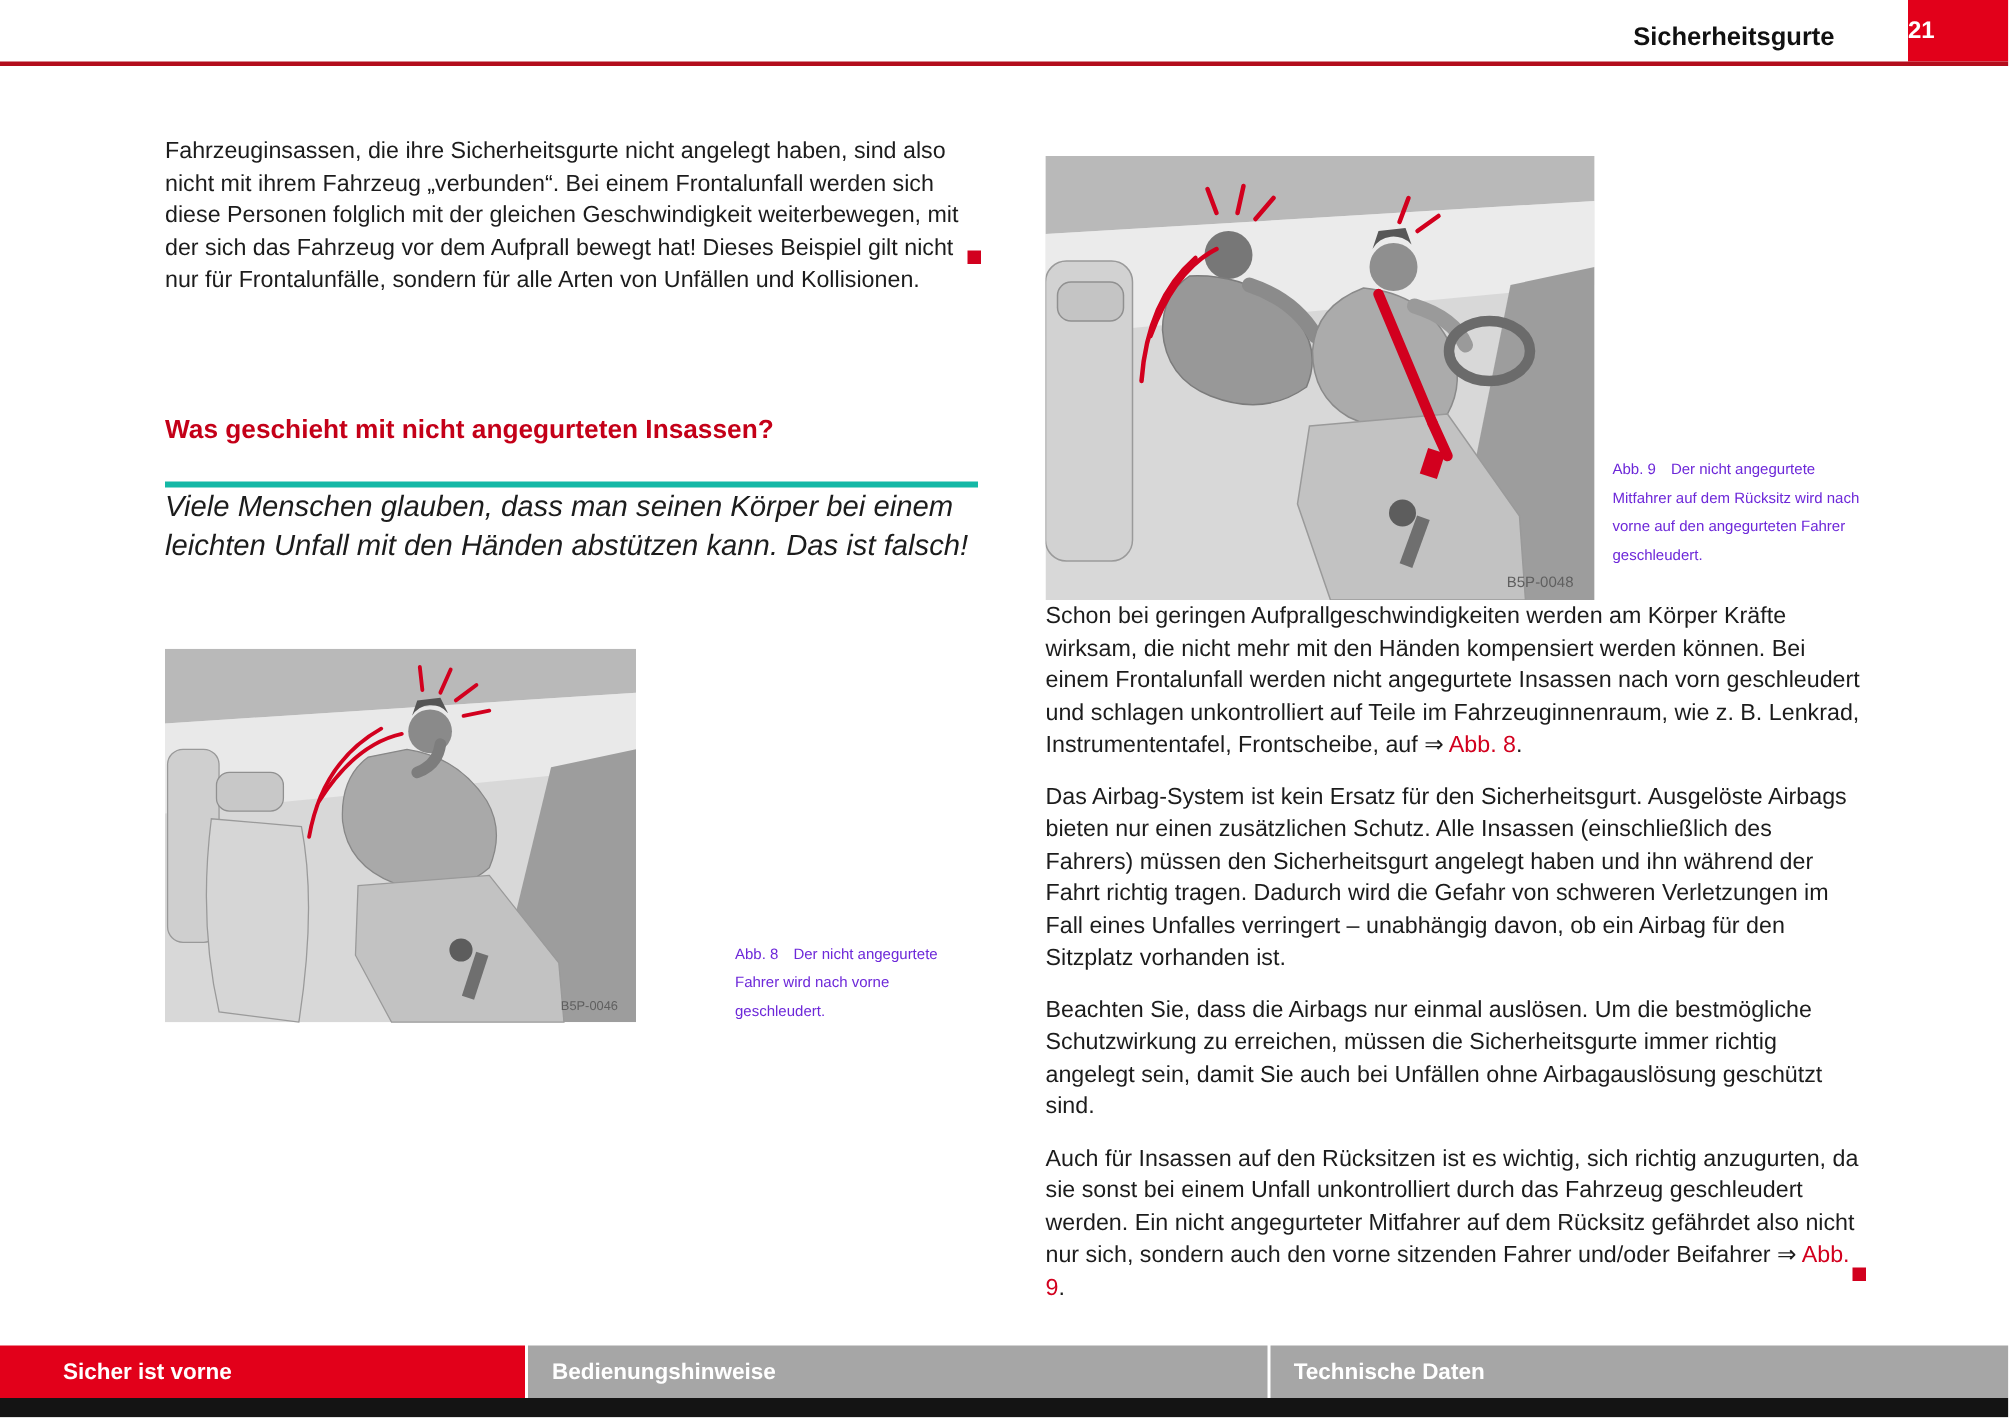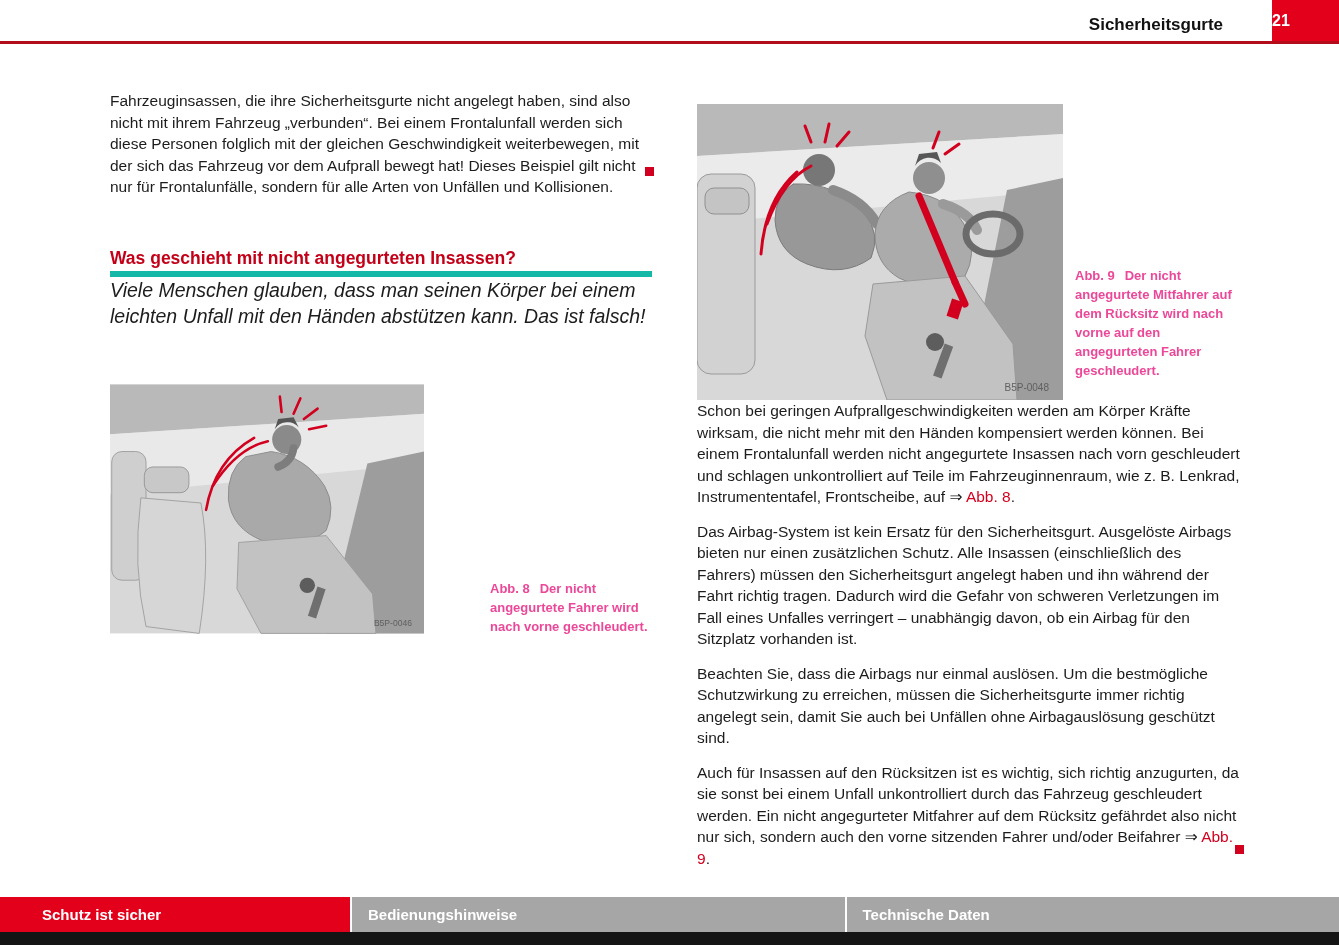--- a/index.html
+++ b/index.html
@@ -57,50 +57,50 @@
   .end-marker {
     position: absolute;
     right: -2px;
     bottom: 22px;
     width: 9px;
     height: 9px;
     background: #d2001e;
   }
 
   .section-heading {
-    margin-top: 50px;
+    margin-top: 78px;
     font-size: 17.5px;
     font-weight: bold;
     color: #c40018;
-    padding-bottom: 2px;
-    border-bottom: 6px solid #14b8a6;
+    padding-bottom: 24px;
+    border-bottom: 4px solid #14b8a6;
   }
 
   .lead {
     font-size: 19.5px;
     font-style: italic;
     line-height: 26.5px;
     color: #1c1c1c;
   }
 
   
   .figure { position: relative; }
   .figure-8 { margin-top: 18px; width: 542px; height: 290px; }
   .figure-9 { width: 545px; height: 296px; margin-bottom: 16px; }
   .fig-img { position: absolute; left: 0; top: 16px; }
   .figure-8 .fig-img { width: 314px; height: 290px; text-align: center; }
   .figure-9 .fig-img { width: 366px; height: 296px; }
   .fig-img svg { display: block; width: 100%; height: 100%; }
 
   .fig-caption {
     position: absolute;
-    font-size: 13px;
-    font-weight: bold;
+    font-size: 10px;
+    font-weight: normal;
     line-height: 19px;
-    color: #ec4899;
+    color: #6d28d9;
   }
   .figure-8 .fig-caption { left: 380px; bottom: 2px; width: 162px; }
   .figure-9 .fig-caption { left: 378px; bottom: 4px; width: 167px; }
   .fig-label { padding-right: 10px; }
 
   
   .para { margin-bottom: 13px; }
   .para-last { position: relative; }
   .para-last .end-marker { bottom: 15px; }
   .xref { color: #d2001e; }
@@ -254,21 +254,21 @@
     <p class="body-text para">Beachten Sie, dass die Airbags nur einmal auslösen. Um die bestmögliche Schutzwirkung zu erreichen, müssen die Sicherheitsgurte immer richtig angelegt sein, damit Sie auch bei Unfällen ohne Airbagauslösung geschützt sind.</p>
 
     <p class="body-text para para-last">
       <span>Auch für Insassen auf den Rücksitzen ist es wichtig, sich richtig anzugurten, da sie sonst bei einem Unfall unkontrolliert durch das Fahrzeug geschleudert werden. Ein nicht angegurteter Mitfahrer auf dem Rücksitz gefährdet also nicht nur sich, sondern auch den vorne sitzenden Fahrer und/oder Beifahrer ⇒ </span><span class="xref">Abb. 9</span><span>.</span>
       <span class="end-marker"></span>
     </p>
   </div>
 
   <div class="footer">
     <div class="footer-sec active">
-      <span>Schutz ist sicher</span>
+      <span>Sicher ist vorne</span>
     </div>
     <div class="footer-sec">
       <span>Bedienungshinweise</span>
     </div>
     <div class="footer-sec">
       <span>Technische Daten</span>
     </div>
   </div>
   <div class="bottom-bar"></div>
 

